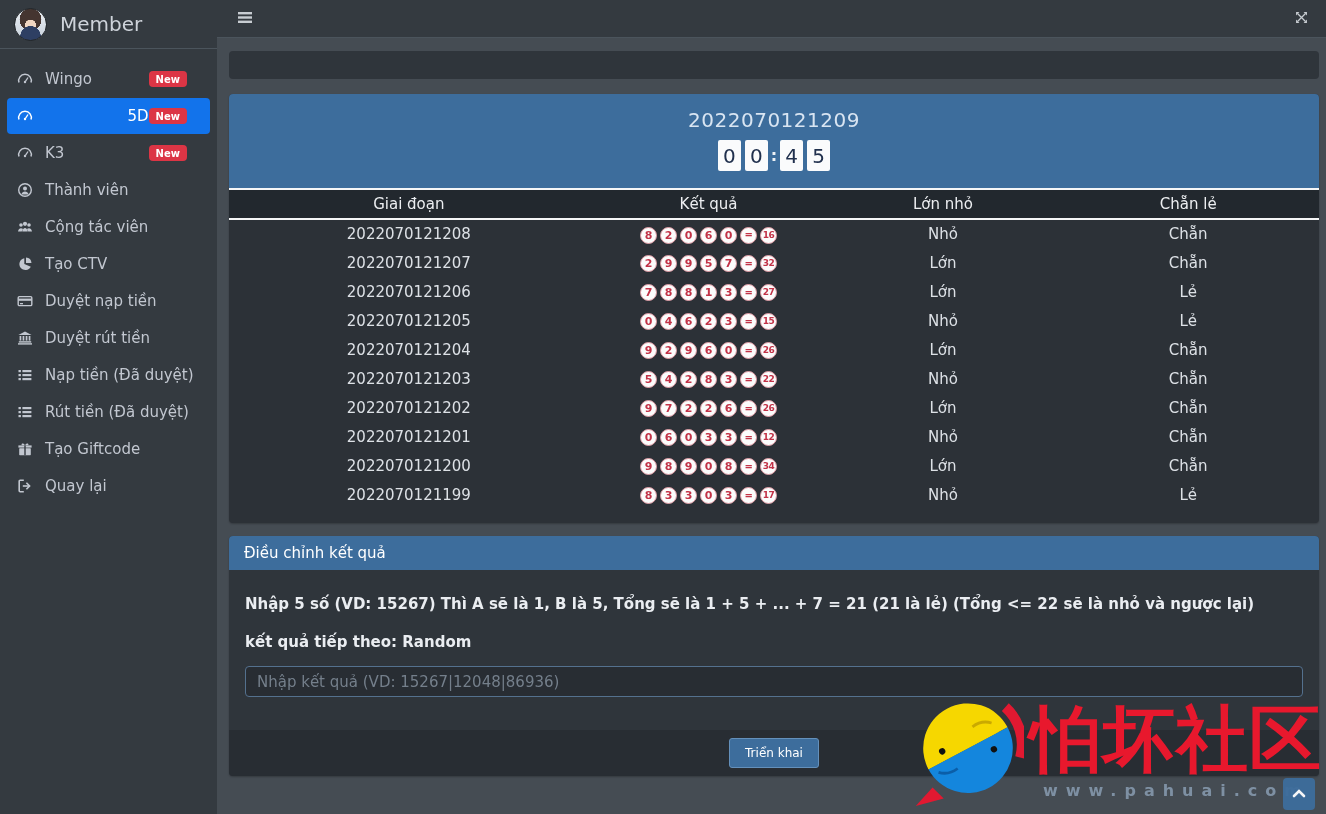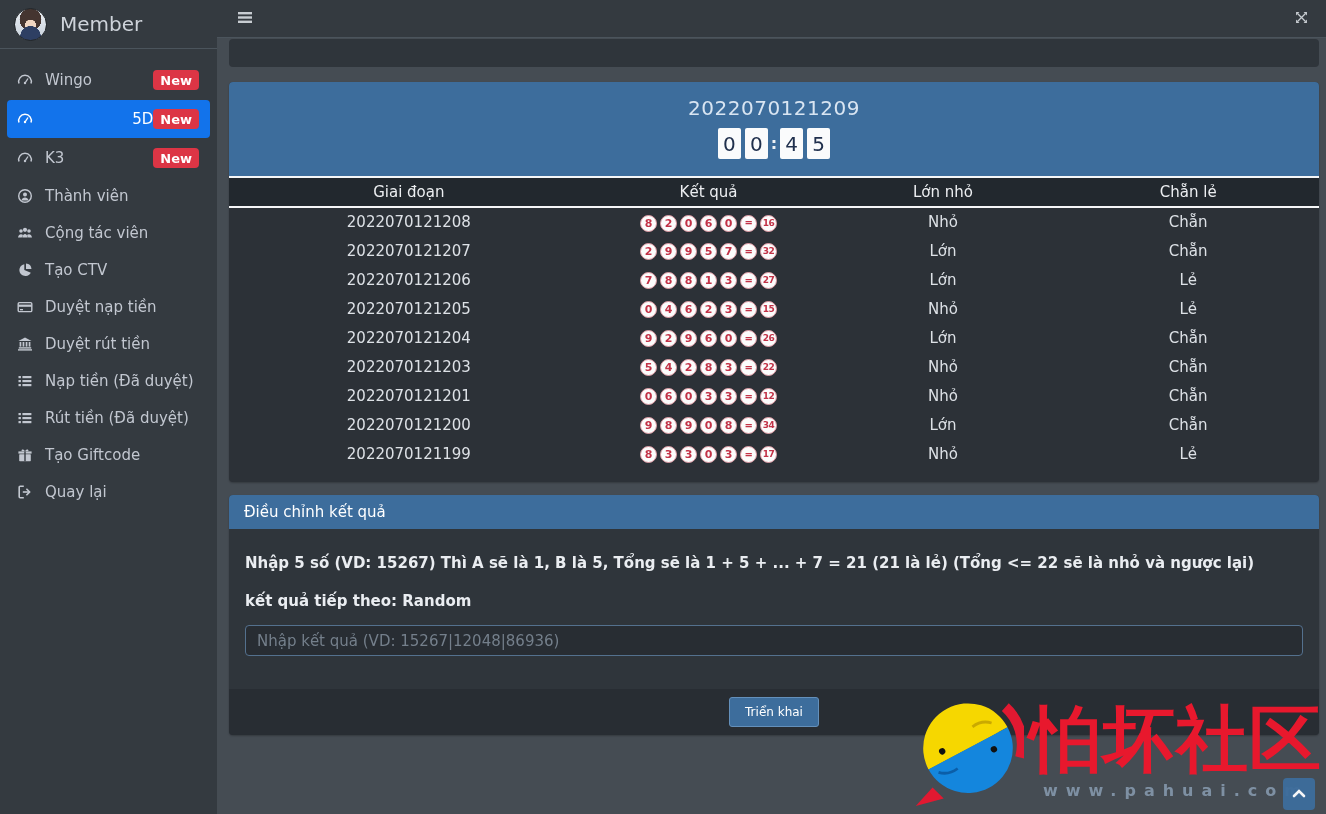--- a/index.html
+++ b/index.html
@@ -21,28 +21,28 @@
     border:1px solid #22262a; }
   .brand-label { margin-left:13px; font-size:20px; color:#ced3da; }
   .nav { padding:0 7px; }
   .nav-item { display:flex; align-items:center; padding:9px 9px; border-radius:4px;
               margin-bottom:1px; cursor:pointer; color:#c2c7d0; }
   .nav-item.active { background:#1273eb; color:#fff;text-align:right; }
   .nav-icon { width:18px; height:16px; margin-right:11px; flex:none; display:flex;
               align-items:center; justify-content:center; }
   .nav-icon svg { width:16px; height:16px; }
   .nav-label { flex:1; white-space:nowrap; }
-  .badge-new { background:#dc3545; color:#fff; font-size:13px; font-weight:bold;
-               padding:2.5px 7px; border-radius:4px; margin-right:2px; }
+  .badge-new { background:#dc3545; color:#fff; font-size:10px; font-weight:bold;
+               padding:2.5px 7px; border-radius:4px; margin-right:14px; }
   
   .main { flex:1; position:relative; height:814px; }
   .navbar { height:38px; background:#343a40; border-bottom:1px solid #4b545c;
             display:flex; align-items:center; justify-content:space-between; padding:0 13px 0 16px; }
   .nav-btn { background:none; border:none; color:#c8cdd2; cursor:pointer; padding:4px; display:flex; }
-  .content { padding:1px 7px 0 12px;border-radius:22px; }
+  .content { padding:13px 7px 0 12px;border-radius:22px; }
   .strip { height:28px; background:#2f353b; border-radius:4px; margin-bottom:15px; }
   .card { border-radius:4px; overflow:hidden; box-shadow:0 1px 2px rgba(0,0,0,.25); }
   .card-results { background:#2c3137; }
   .blue-head { background:#3d6d9c; padding:14px 0 17px 0; text-align:center; }
   .period-title { color:#d9e5f2; font-size:20px; letter-spacing:.5px; }
   .countdown { margin-top:8px; display:flex; justify-content:center; align-items:center; }
   .digit-box { width:23px; height:31px; background:#fafbfc; color:#20304d; font-size:20px;
                display:flex; align-items:center; justify-content:center; margin:0 2px; border-radius:2px; }
   .colon { color:#eef2f6; font-weight:bold; font-size:16px; margin:0 1px; }
   table { width:100%; border-collapse:collapse; }
@@ -377,20 +377,34 @@
                   <span class="ball ">2</span>
                   <span class="ball ">8</span>
                   <span class="ball ">3</span>
                   <span class="ball equals-ball">=</span>
                   <span class="ball sum-ball">22</span>
                 </span></td>
     <td>Nhỏ</td>
     <td>Chẵn</td>
   </tr>
 
+  <tr>
+    <td>2022070121202</td>
+    <td><span class="balls">
+                  <span class="ball ">9</span>
+                  <span class="ball ">7</span>
+                  <span class="ball ">2</span>
+                  <span class="ball ">2</span>
+                  <span class="ball ">6</span>
+                  <span class="ball equals-ball">=</span>
+                  <span class="ball sum-ball">26</span>
+                </span></td>
+    <td>Lớn</td>
+    <td>Chẵn</td>
+  </tr>
 
   <tr>
     <td>2022070121201</td>
     <td><span class="balls">
                   <span class="ball ">0</span>
                   <span class="ball ">6</span>
                   <span class="ball ">0</span>
                   <span class="ball ">3</span>
                   <span class="ball ">3</span>
                   <span class="ball equals-ball">=</span>

